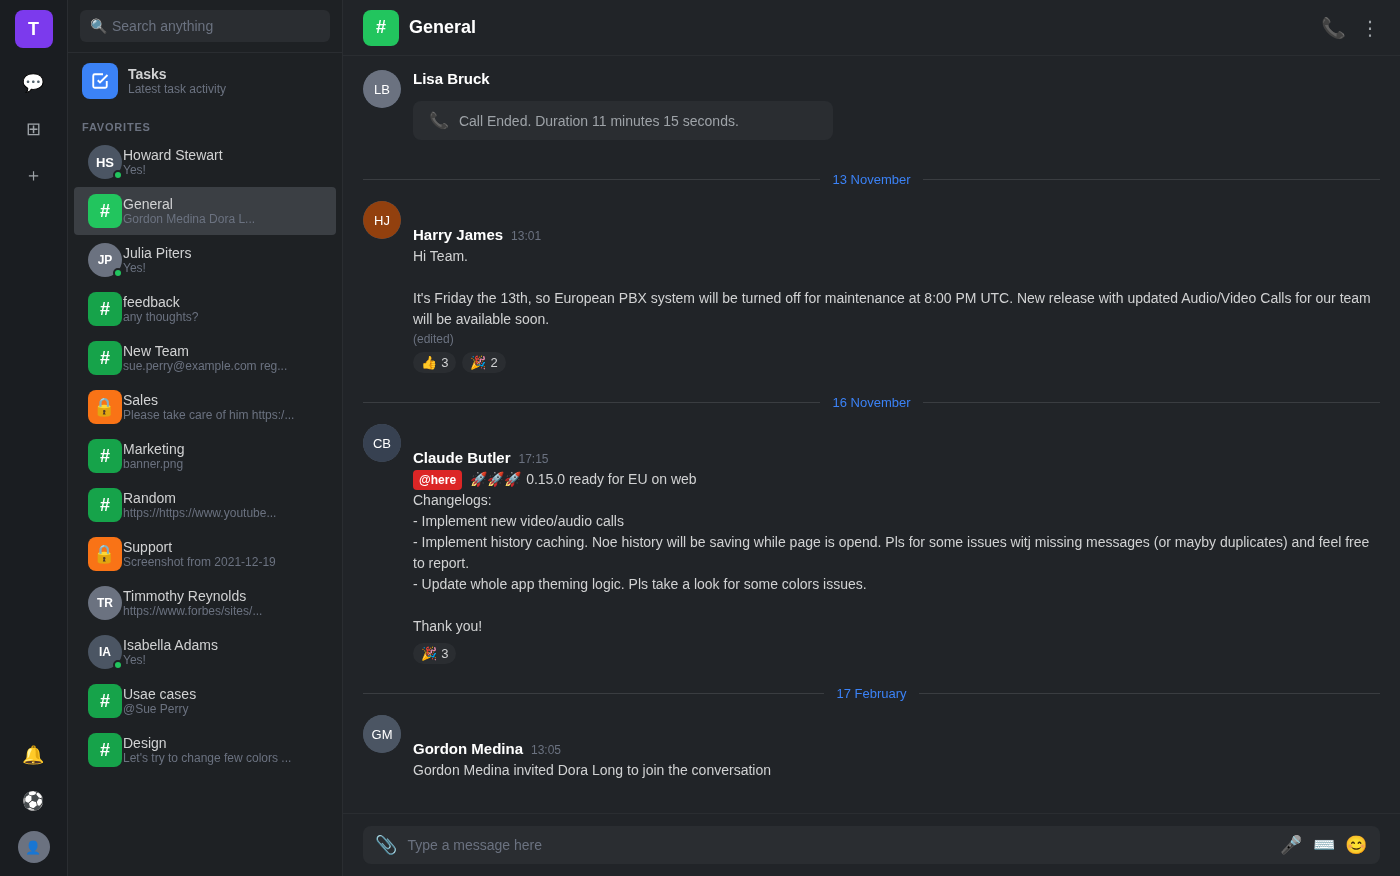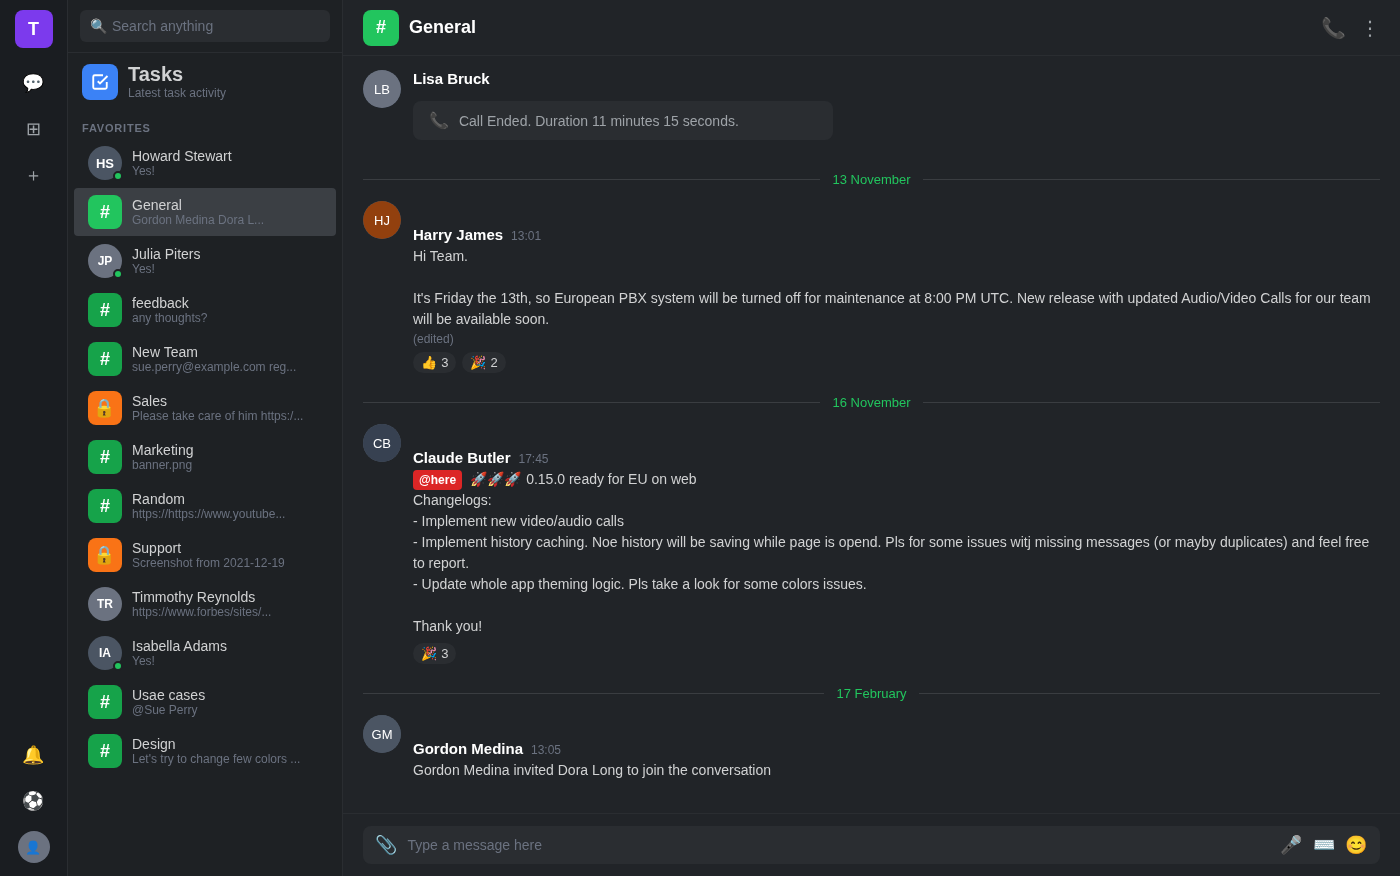--- a/index.html
+++ b/index.html
@@ -62,32 +62,32 @@
     
     .tasks-item {
       display: flex; align-items: center; gap: 10px;
       padding: 10px 14px; cursor: pointer;
     }
     .tasks-icon {
       width: 36px; height: 36px; border-radius: 8px;
       background: #3b82f6; display: flex; align-items: center; justify-content: center;
       color: white; font-size: 16px; flex-shrink: 0;
     }
-    .tasks-text .title { font-size: 20px; font-weight: 600; color: #d1d2d3; }
+    .tasks-text .title { font-size: 14px; font-weight: 600; color: #d1d2d3; }
     .tasks-text .sub { font-size: 12px; color: #6b7280; }
 
     
     .section-label {
       font-size: 11px; font-weight: 700; color: #6b7280;
       padding: 12px 14px 4px; letter-spacing: 0.8px; text-transform: uppercase;
     }
 
     
     .channel-item {
-      display: flex; align-items: center; gap: 10px;
+      display: flex; align-items: center; gap: 1px;
       padding: 7px 14px; cursor: pointer; border-radius: 4px; margin: 1px 6px;
     }
     .channel-item.active { background: #3b3f44; }
     .channel-avatar {
       width: 34px; height: 34px; border-radius: 8px;
       display: flex; align-items: center; justify-content: center;
       font-size: 14px; font-weight: bold; color: white; flex-shrink: 0;
       position: relative; overflow: visible;
     }
     .channel-avatar.green { background: #22c55e; }
@@ -137,21 +137,21 @@
       display: flex; align-items: center; gap: 10px; margin: 14px 0;
       color: #9ea3a8; font-size: 14px; max-width: 420px;
     }
     .call-ended-icon { font-size: 16px; }
 
     
     .date-divider {
       display: flex; align-items: center; gap: 12px; margin: 18px 0 10px;
     }
     .date-divider .line { flex: 1; height: 1px; background: #3a3d41; }
-    .date-divider .date-text { font-size: 13px; color: #22c55e; font-weight: 500; white-space: nowrap; }
+    .date-divider .date-text { font-size: 13px; color: #3b82f6; font-weight: 500; white-space: nowrap; }
 
     
     .message { display: flex; gap: 12px; margin-bottom: 4px; padding: 4px 0; }
     .msg-avatar { width: 38px; height: 38px; border-radius: 50%; flex-shrink: 0; overflow: hidden; background: #4b5563; display: flex; align-items: flex-start; justify-content: center; }
     .msg-content { flex: 1; }
     .msg-header { display: flex; align-items: baseline; gap: 8px; margin-bottom: 3px; }
     .msg-author { font-size: 15px; font-weight: 700; color: #ffffff; }
     .msg-time { font-size: 12px; color: #6b7280; margin-top: 28px; }
     .msg-text { font-size: 14px; color: #d1d2d3; line-height: 1.5; }
     .msg-edited { font-size: 12px; color: #6b7280; margin-top: 2px; }
@@ -419,21 +419,21 @@
       <div class="line"></div>
     </div>
 
     <div class="message">
       <div class="msg-avatar">
         <div style="width:38px;height:38px;border-radius:50%;background:#374151;display:flex;align-items:center;justify-content:center;font-size:13px;color:white;">CB</div>
       </div>
       <div class="msg-content">
         <div class="msg-header">
           <span class="msg-author">Claude Butler</span>
-          <span class="msg-time">17:45</span>
+          <span class="msg-time">17:15</span>
         </div>
         <div class="msg-text">
           <span class="here-badge">@here</span>
           🚀🚀🚀 0.15.0 ready for EU on web<br>
           Changelogs:<br>
           - Implement new video/audio calls<br>
           - Implement history caching. Noe history will be saving while page is opend. Pls for some issues witj missing messages (or mayby duplicates) and  feel free to report.<br>
           - Update whole app theming logic. Pls take a look for some colors issues.<br><br>
           Thank you!
         </div>

